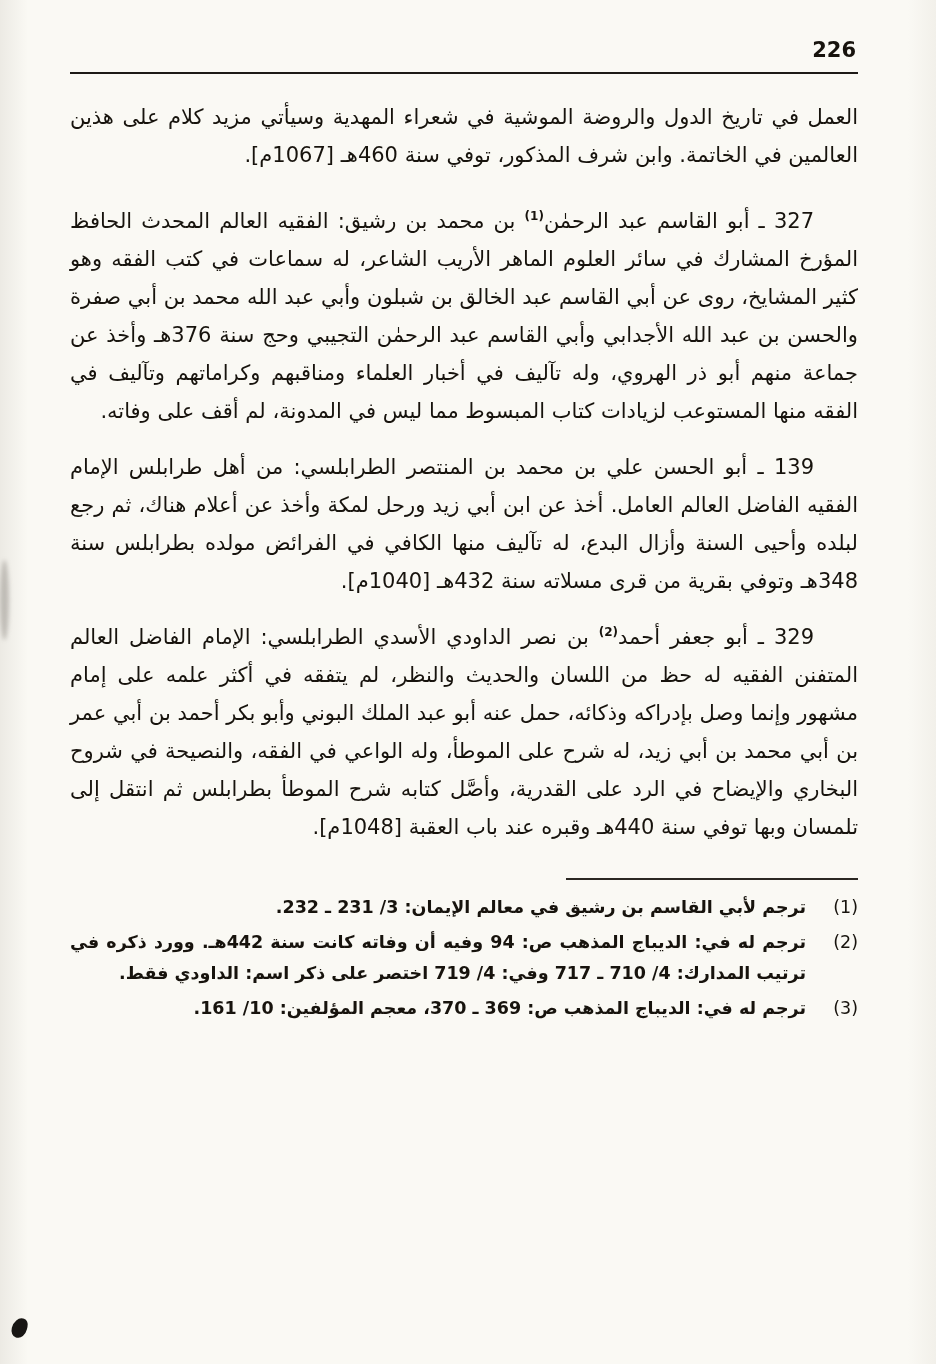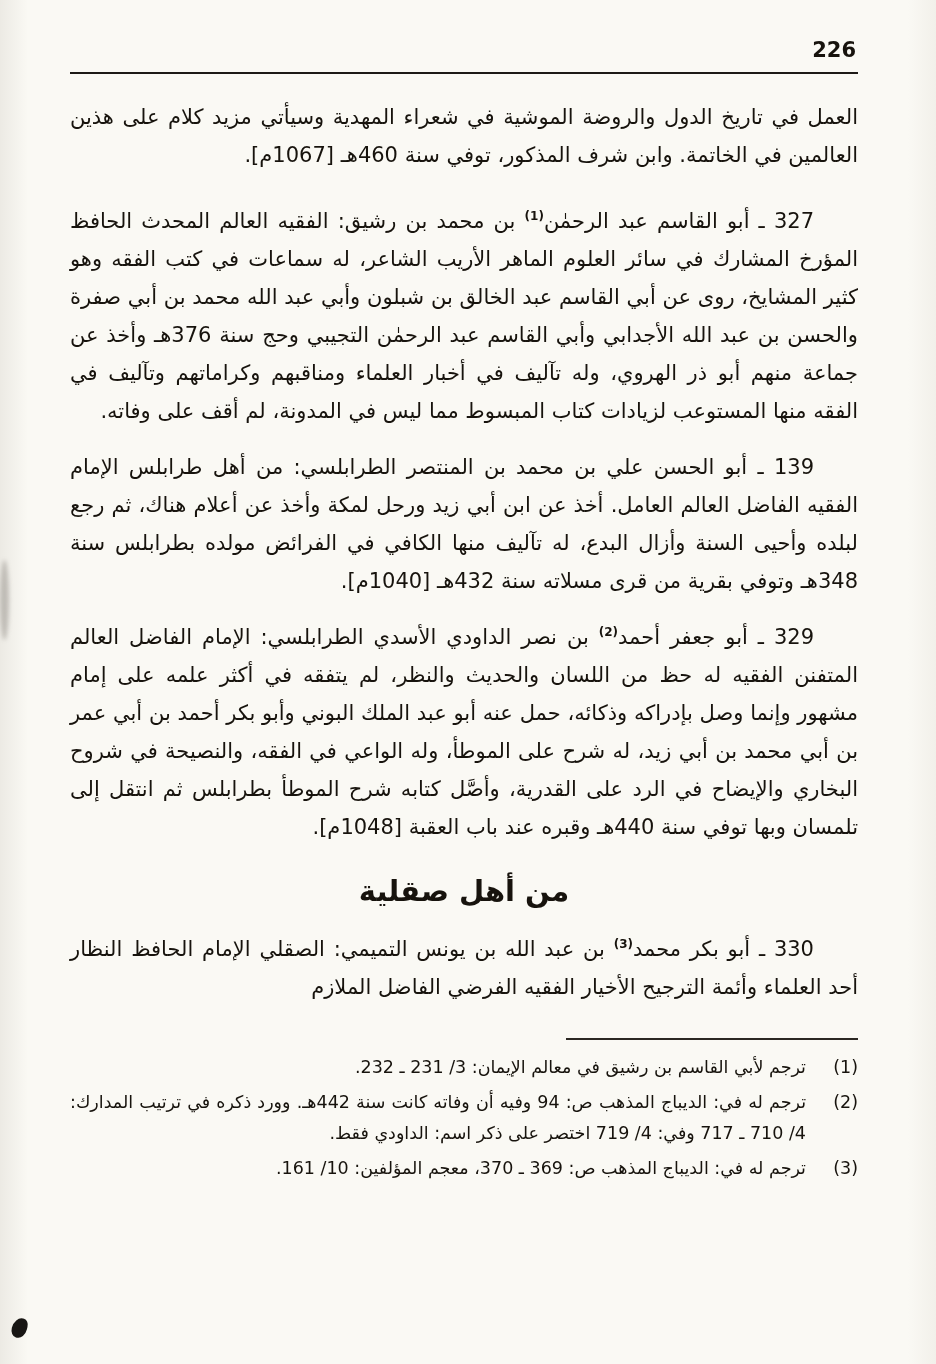--- a/index.html
+++ b/index.html
@@ -63,21 +63,21 @@
     border: none;
     border-top: 2px solid #2b2722;
     margin: 0 0 12px 0; 
   }
   .footnote {
     display: flex;
     gap: 16px;
     margin-bottom: 4px;
   }
   .fn-num { flex: 0 0 36px; }
-  .fn-text { flex: 1; text-align: justify; }
+  .fn-text { flex: 1; text-align: justify; font-weight: bold; }
   
   .artifact-blob {
     position: absolute;
     left: 12px;
     bottom: 26px;
     width: 15px;
     height: 20px;
     background: #181614;
     border-radius: 62% 38% 55% 45%;
     transform: rotate(14deg);
@@ -106,23 +106,21 @@
   <main>
 
     <p class="para intro">العمل في تاريخ الدول والروضة الموشية في شعراء المهدية وسيأتي مزيد كلام على هذين العالمين في الخاتمة. وابن شرف المذكور، توفي سنة 460هـ [1067م].</p>
 
     <p class="para entry"><b>327 ـ أبو القاسم عبد الرحمٰن</b><sup class="fn-marker">(1)</sup><b> بن محمد بن رشيق: </b><span>الفقيه العالم المحدث الحافظ المؤرخ المشارك في سائر العلوم الماهر الأريب الشاعر، له سماعات في كتب الفقه وهو كثير المشايخ، روى عن أبي القاسم عبد الخالق بن شبلون وأبي عبد الله محمد بن أبي صفرة والحسن بن عبد الله الأجدابي وأبي القاسم عبد الرحمٰن التجيبي وحج سنة 376هـ وأخذ عن جماعة منهم أبو ذر الهروي، وله تآليف في أخبار العلماء ومناقبهم وكراماتهم وتآليف في الفقه منها المستوعب لزيادات كتاب المبسوط مما ليس في المدونة، لم أقف على وفاته.</span></p>
 
     <p class="para entry"><b>139 ـ أبو الحسن علي بن محمد بن المنتصر الطرابلسي: </b><sup class="fn-marker"></sup><b></b><span>من أهل طرابلس الإمام الفقيه الفاضل العالم العامل. أخذ عن ابن أبي زيد ورحل لمكة وأخذ عن أعلام هناك، ثم رجع لبلده وأحيى السنة وأزال البدع، له تآليف منها الكافي في الفرائض مولده بطرابلس سنة 348هـ وتوفي بقرية من قرى مسلاته سنة 432هـ [1040م].</span></p>
 
     <p class="para entry"><b>329 ـ أبو جعفر أحمد</b><sup class="fn-marker">(2)</sup><b> بن نصر الداودي الأسدي الطرابلسي: </b><span>الإمام الفاضل العالم المتفنن الفقيه له حظ من اللسان والحديث والنظر، لم يتفقه في أكثر علمه على إمام مشهور وإنما وصل بإدراكه وذكائه، حمل عنه أبو عبد الملك البوني وأبو بكر أحمد بن أبي عمر بن أبي محمد بن أبي زيد، له شرح على الموطأ، وله الواعي في الفقه، والنصيحة في شروح البخاري والإيضاح في الرد على القدرية، وأصَّل كتابه شرح الموطأ بطرابلس ثم انتقل إلى تلمسان وبها توفي سنة 440هـ وقبره عند باب العقبة [1048م].</span></p>
 
-    <h2 class="section-heading">من أهل صقلية</h2>
 
-    <p class="para entry"><b>330 ـ أبو بكر محمد</b><sup class="fn-marker">(3)</sup><b> بن عبد الله بن يونس التميمي: </b><span>الصقلي الإمام الحافظ النظار أحد العلماء وأئمة الترجيح الأخيار الفقيه الفرضي الفاضل الملازم</span></p>
 
   </main>
 
   <footer class="footnotes">
     <hr class="fn-rule">
 
     <div class="footnote">
       <span class="fn-num">(1)</span>
       <span class="fn-text">ترجم لأبي القاسم بن رشيق في معالم الإيمان: 3/ 231 ـ 232.</span>
     </div>

